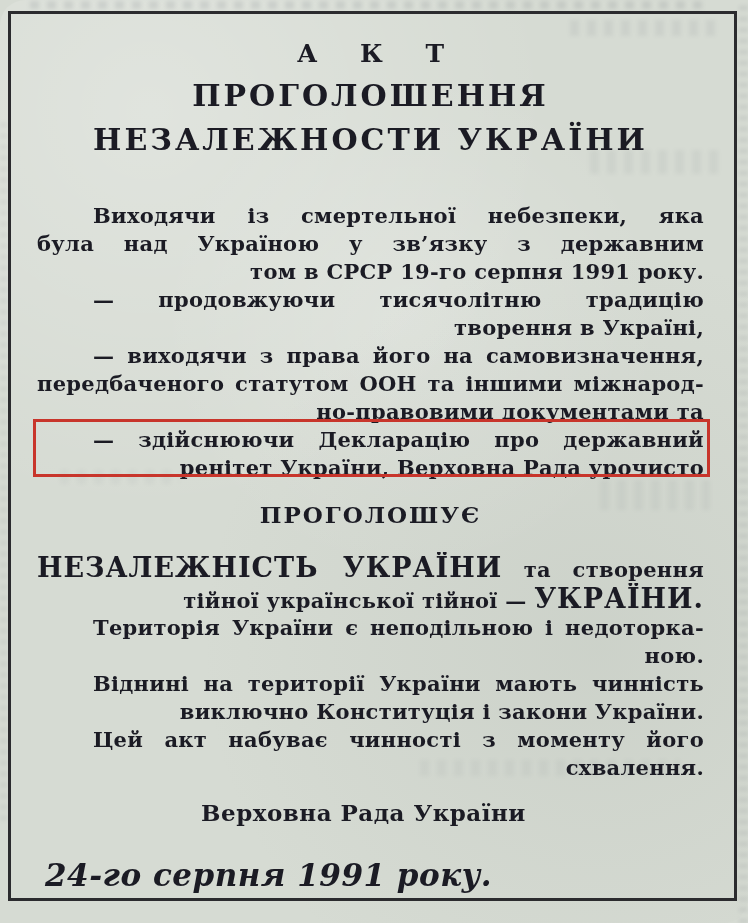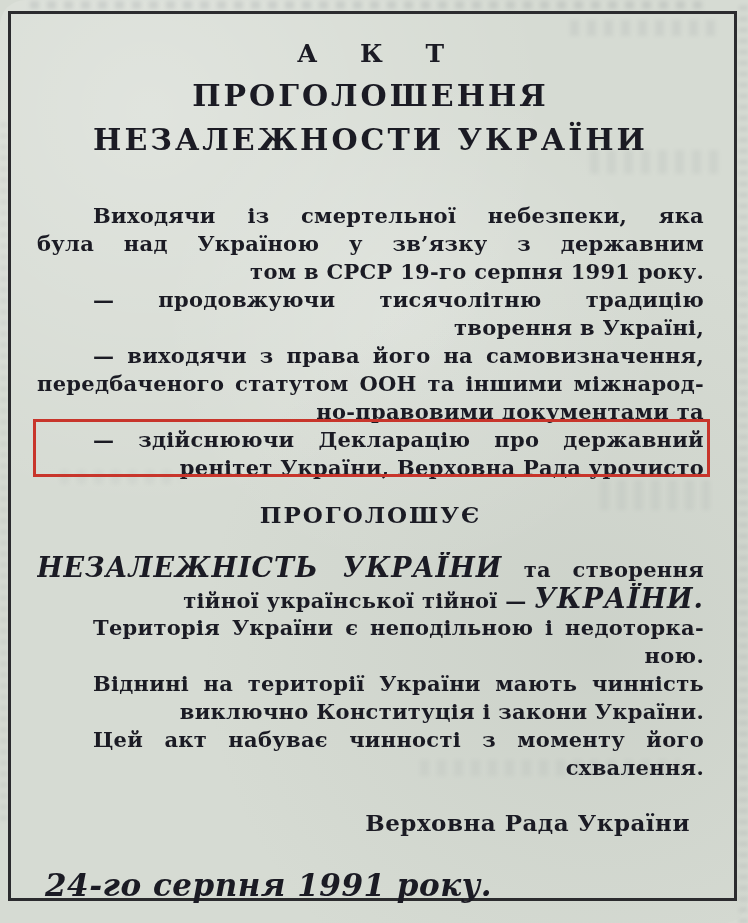--- a/index.html
+++ b/index.html
@@ -42,25 +42,25 @@
   .bline {
     font-size:21px; letter-spacing:.3px;
     height:28px; line-height:28px; overflow:hidden;
     white-space:nowrap;
     text-align:right;
   }
   .bline.j { text-align:justify; white-space:normal; }
   .bline.j::after { content:""; display:inline-block; width:100%; height:0; }
   .bline.ind { text-indent:56px; }
   .bline.tall { height:31px; line-height:31px; }
-  .seg.big { font-size:27px; letter-spacing:1px;font-style:italic; }
+  .seg.big { font-size:27px; letter-spacing:1px; }
 
   .heading { margin-top:18px; font-size:23px; line-height:30px; letter-spacing:2px; text-align:center; }
   #body-bottom { margin-top:22px; }
-  .signature { margin-top:28px; font-size:23px; line-height:26px; text-align:right; padding-right:14px; letter-spacing:.5px; }
+  .signature { margin-top:18px; font-size:23px; line-height:26px; text-align:center; padding-right:14px; letter-spacing:.5px; }
   .date { margin-top:36px; font-size:31px; line-height:26px; text-indent:8px; letter-spacing:.5px;font-style:italic; }
 
   .red-box {
     position:absolute; left:33px; top:419px;
     width:671px; height:52px;
     border:3px solid #c8352b;
     background:transparent;
   }
 </style>
 </head>

